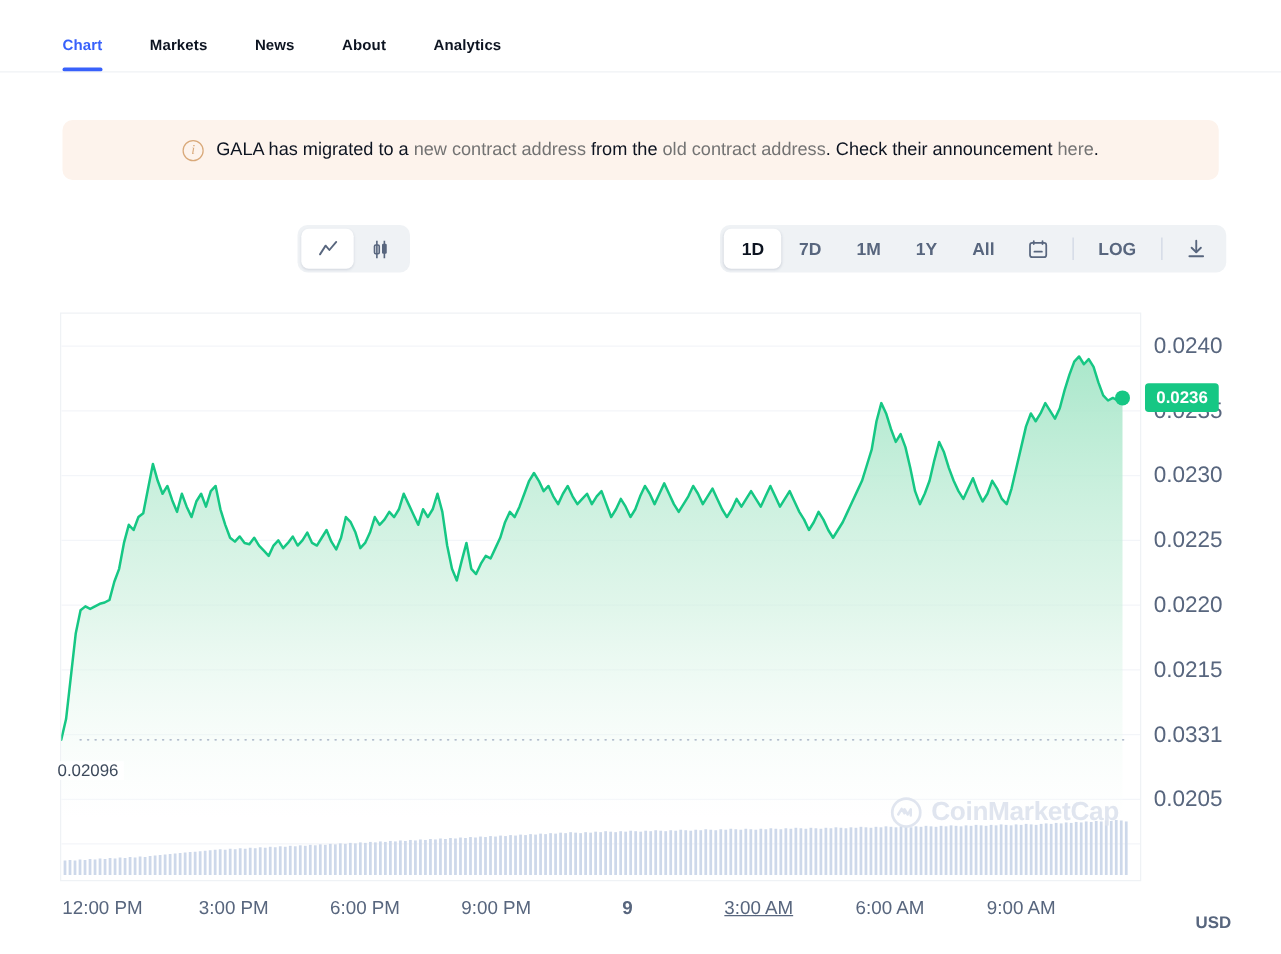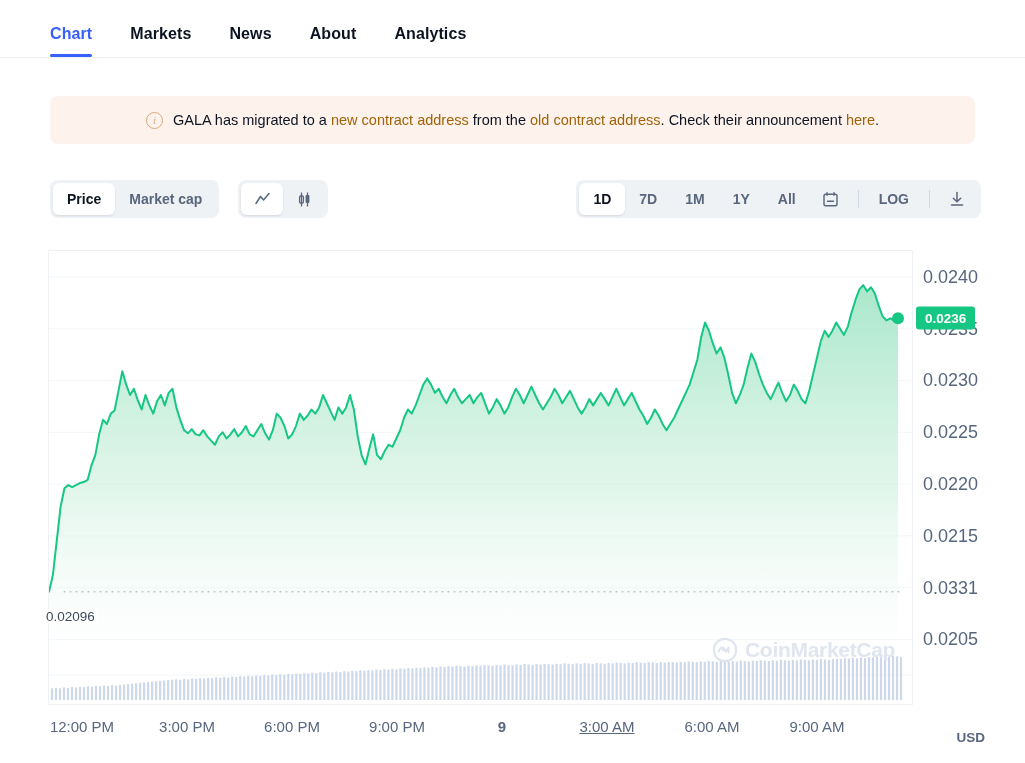--- a/index.html
+++ b/index.html
@@ -15,21 +15,21 @@
   
   .tabbar {
     position: relative;
     height: 58px;
     border-bottom: 1px solid #eff2f5;
     display: flex;
     align-items: flex-end;
     padding-left: 50px;
   }
   .tab {
-    font-size: 16px;
+    font-size: 12px;
     font-weight: 700;
     color: #0d1421;
     padding: 0 0 14px 0;
     margin-right: 38px;
     cursor: pointer;
     position: relative;
     letter-spacing: .1px;
   }
   .tab.active { color: #3861fb; }
   .tab.active::after {
@@ -61,21 +61,21 @@
     display: inline-flex;
     align-items: center;
     justify-content: center;
     font-size: 11px;
     font-style: italic;
     font-family: "Liberation Serif", serif;
     color: #d9a97a;
     margin-right: 10px;
     flex: none;
   }
-  .banner a { color: #a16207; text-decoration: none; }
+  .banner a { color: #737373; text-decoration: none; }
   .banner-text { white-space: nowrap; }
 
   
   .toolbar {
     position: absolute;
     left: 0; top: 180px;
     width: 1025px; height: 40px;
   }
   .seg {
     position: absolute;
@@ -213,24 +213,20 @@
   <div class="tab">Analytics</div>
 </div>
 
 <div class="banner">
   <span class="banner-icon">i</span>
   <span class="banner-text"><span>GALA has migrated to a </span><a href="#">new contract address</a><span> from the </span><a href="#">old contract address</a><span>. Check their announcement </span><a href="#">here</a><span>.</span></span>
 </div>
 
 <div class="toolbar">
 
-  <div class="seg" id="price-seg">
-    <button class="seg-btn active">Price</button>
-    <button class="seg-btn">Market cap</button>
-  </div>
 
   <div class="seg" id="charttype-seg">
     <button class="icon-btn active">
       <svg width="19" height="19" viewBox="0 0 19 19">
         <polyline points="3,13.5 7.5,6.5 10.5,10 16,3.5" fill="none" stroke="#58667e" stroke-width="1.5" stroke-linecap="round" stroke-linejoin="round"></polyline>
       </svg>
     </button>
     <button class="icon-btn">
       <svg width="19" height="19" viewBox="0 0 19 19">
         <line x1="6.5" y1="2.5" x2="6.5" y2="16.5" stroke="#58667e" stroke-width="1.3"></line>

